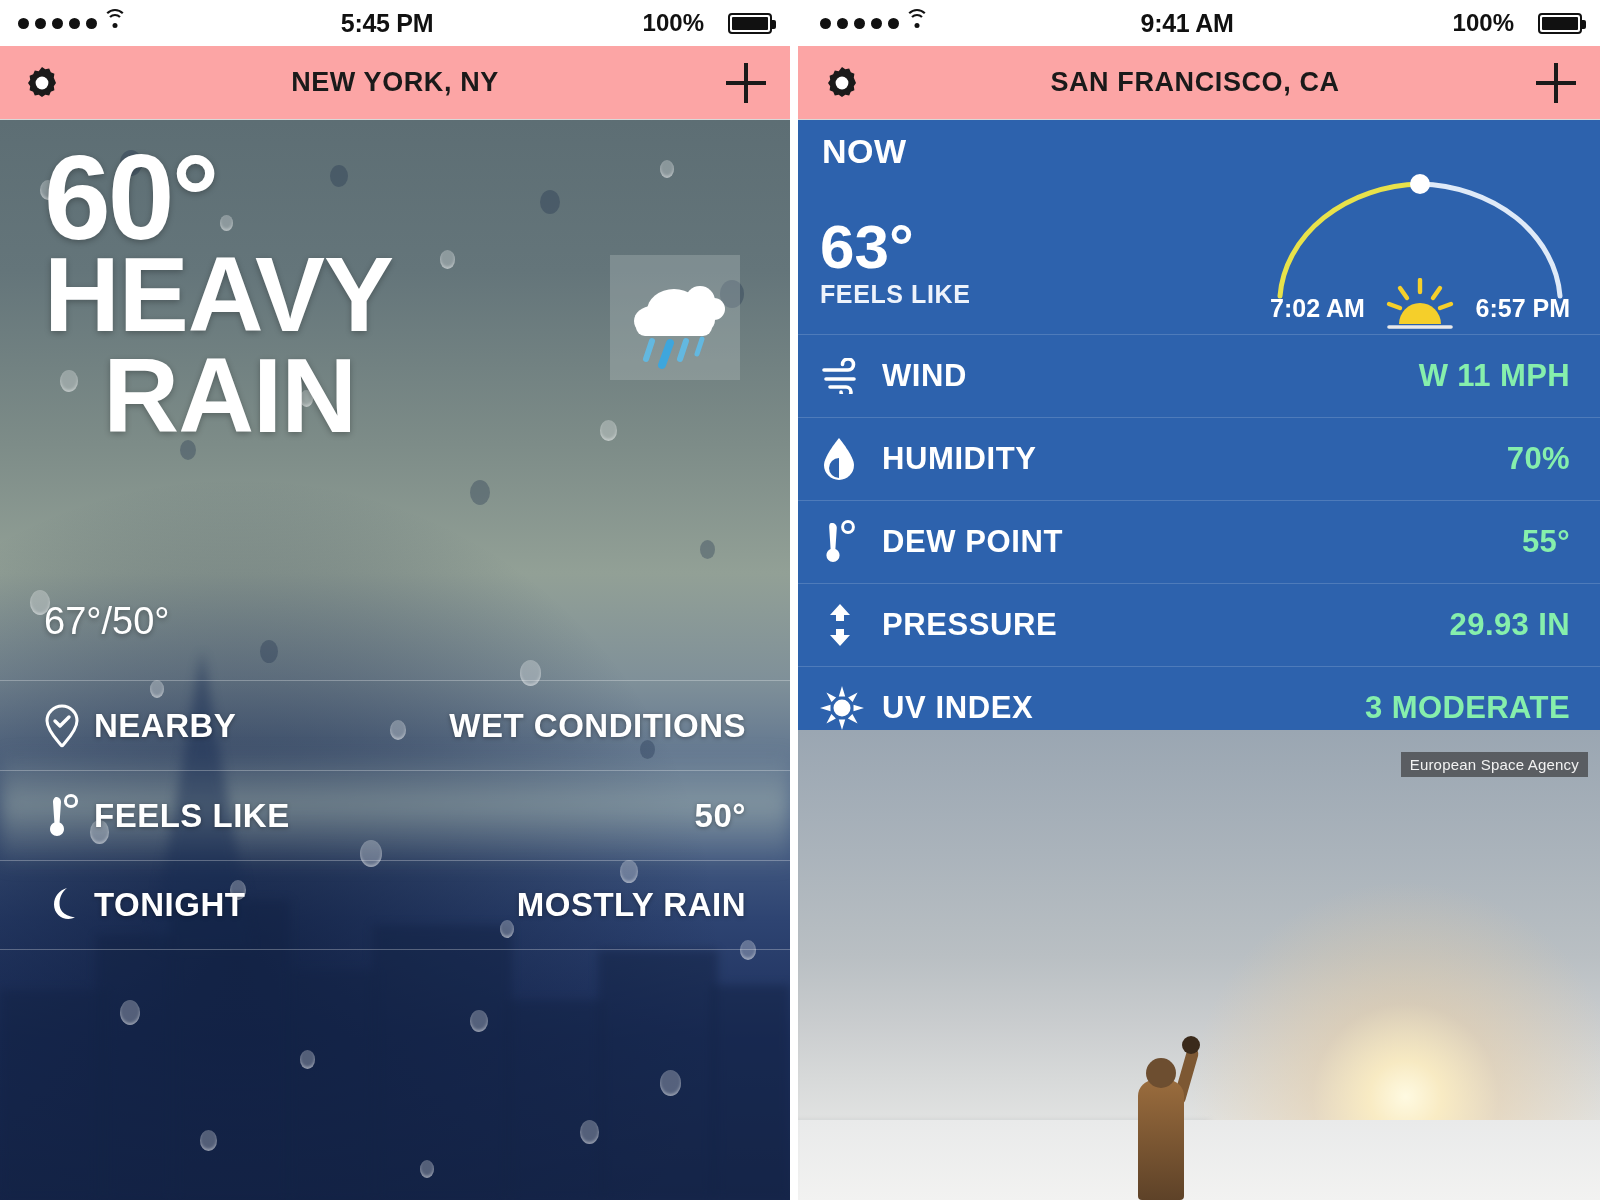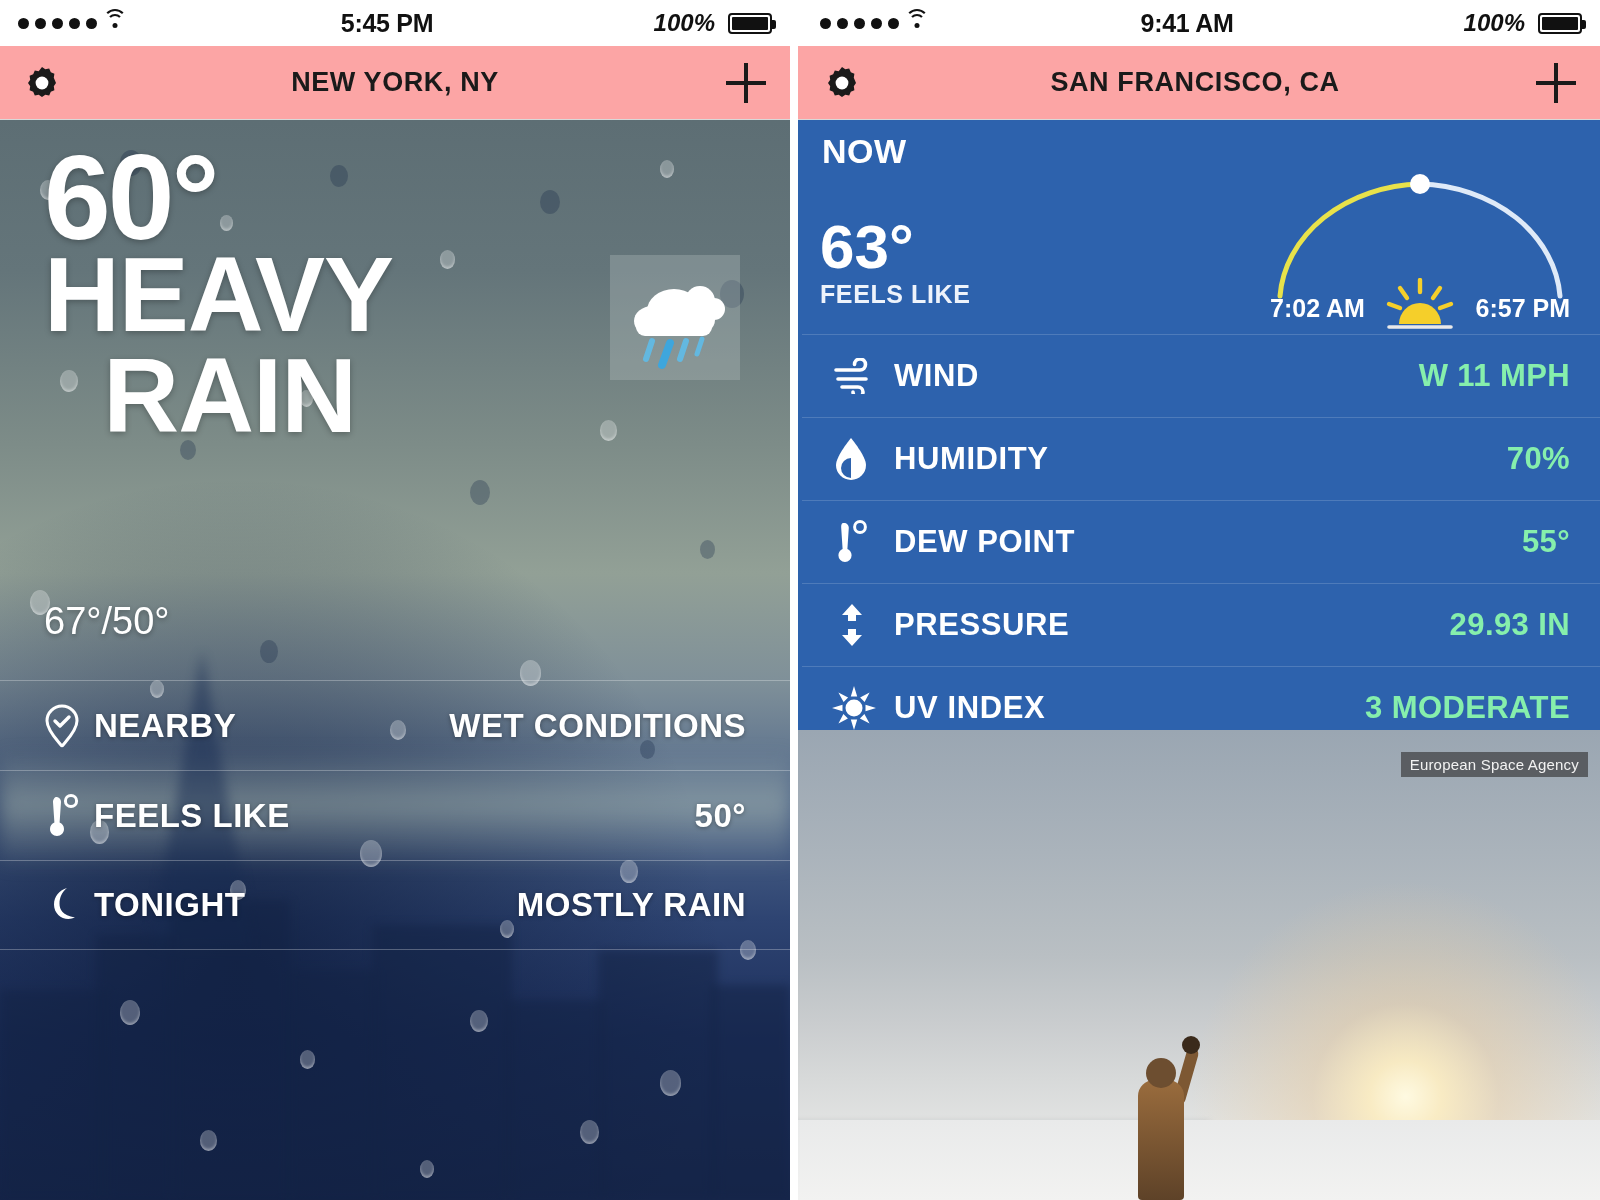--- a/index.html
+++ b/index.html
@@ -20,21 +20,21 @@
   .dot{width:11px;height:11px;border-radius:50%;background:#111;}
   .wifi{position:relative;width:22px;height:16px;}
   .wifi i{position:absolute;left:50%;bottom:1px;transform:translateX(-50%);display:block;
           border:2.5px solid #111;border-bottom-color:transparent;border-left-color:transparent;
           border-right-color:transparent;border-radius:50%;}
   .wifi i.a{width:20px;height:20px;bottom:-2px;}
   .wifi i.b{width:12px;height:12px;bottom:1px;}
   .wifi i.c{width:5px;height:5px;bottom:3px;background:#111;border:none;border-radius:50%;}
   .sb-center{position:absolute;left:0;right:16px;text-align:center;font-size:25px;font-weight:bold;color:#111;
              letter-spacing:-0.3px;pointer-events:none;}
-  .sb-right{margin-left:auto;display:flex;align-items:center;gap:13px;font-style:italic;}
+  .sb-right{margin-left:auto;display:flex;align-items:center;gap:24px;}
   .batt-pct{font-size:24px;font-weight:bold;color:#111;}
   .batt{position:relative;width:44px;height:21px;border:2.5px solid #111;border-radius:4px;box-sizing:border-box;}
   .batt::after{content:"";position:absolute;right:-6px;top:5px;width:4px;height:9px;background:#111;border-radius:0 2px 2px 0;}
   .batt i{position:absolute;left:2px;top:2px;bottom:2px;right:2px;background:#111;border-radius:1px;display:block;}
 
   
   .navbar{position:relative;height:74px;background:#fca5a5;display:flex;align-items:center;
           padding:0 22px;box-sizing:border-box;z-index:20;border-bottom:1px solid #d8d8d8;}
   .nav-title{position:absolute;left:0;right:0;text-align:center;font-size:27px;font-weight:bold;color:#1a1a1a;
              letter-spacing:0.6px;pointer-events:none;}
@@ -91,21 +91,21 @@
 
   
   .panel{position:absolute;left:0;right:0;top:120px;bottom:0;background:#2d62ad;}
   .now-label{position:absolute;left:32px;top:12px;color:#fff;font-size:34px;font-weight:bold;letter-spacing:.5px;}
   .now-temp{position:absolute;left:30px;top:96px;color:#fff;font-size:62px;font-weight:bold;line-height:1;}
   .now-feels{position:absolute;left:30px;top:160px;color:#eef3fb;font-size:25px;font-weight:bold;letter-spacing:.6px;}
   .sunarc{position:absolute;right:30px;top:48px;width:300px;height:135px;}
   .sunrow{position:absolute;right:30px;top:158px;width:300px;display:flex;align-items:center;justify-content:space-between;}
   .sunrow .t{color:#fff;font-size:25px;font-weight:bold;}
 
-  .drows{position:absolute;left:0;right:0;top:214px;padding-left:12px;}
+  .drows{position:absolute;left:0;right:0;top:214px;}
   .drow{position:relative;height:83px;display:flex;align-items:center;padding:0 30px;box-sizing:border-box;
         border-top:1px solid rgba(255,255,255,.16);}
   .drow .ic{width:62px;display:flex;align-items:center;}
   .drow .lab{color:#fff;font-size:31px;font-weight:bold;letter-spacing:.6px;}
   .drow .val{margin-left:auto;color:#86efac;font-size:31px;font-weight:bold;letter-spacing:.4px;}
 
   .updated{position:absolute;right:30px;top:665px;display:flex;align-items:center;gap:14px;}
   .updated .u-txt{color:#dbe6f7;font-size:24px;}
   .tw-logo{width:36px;height:34px;background:#dfe8f6;border-radius:2px;position:relative;overflow:hidden;}
   .tw-logo i{position:absolute;left:4px;right:4px;height:3px;background:#4a7cc0;display:block;}

